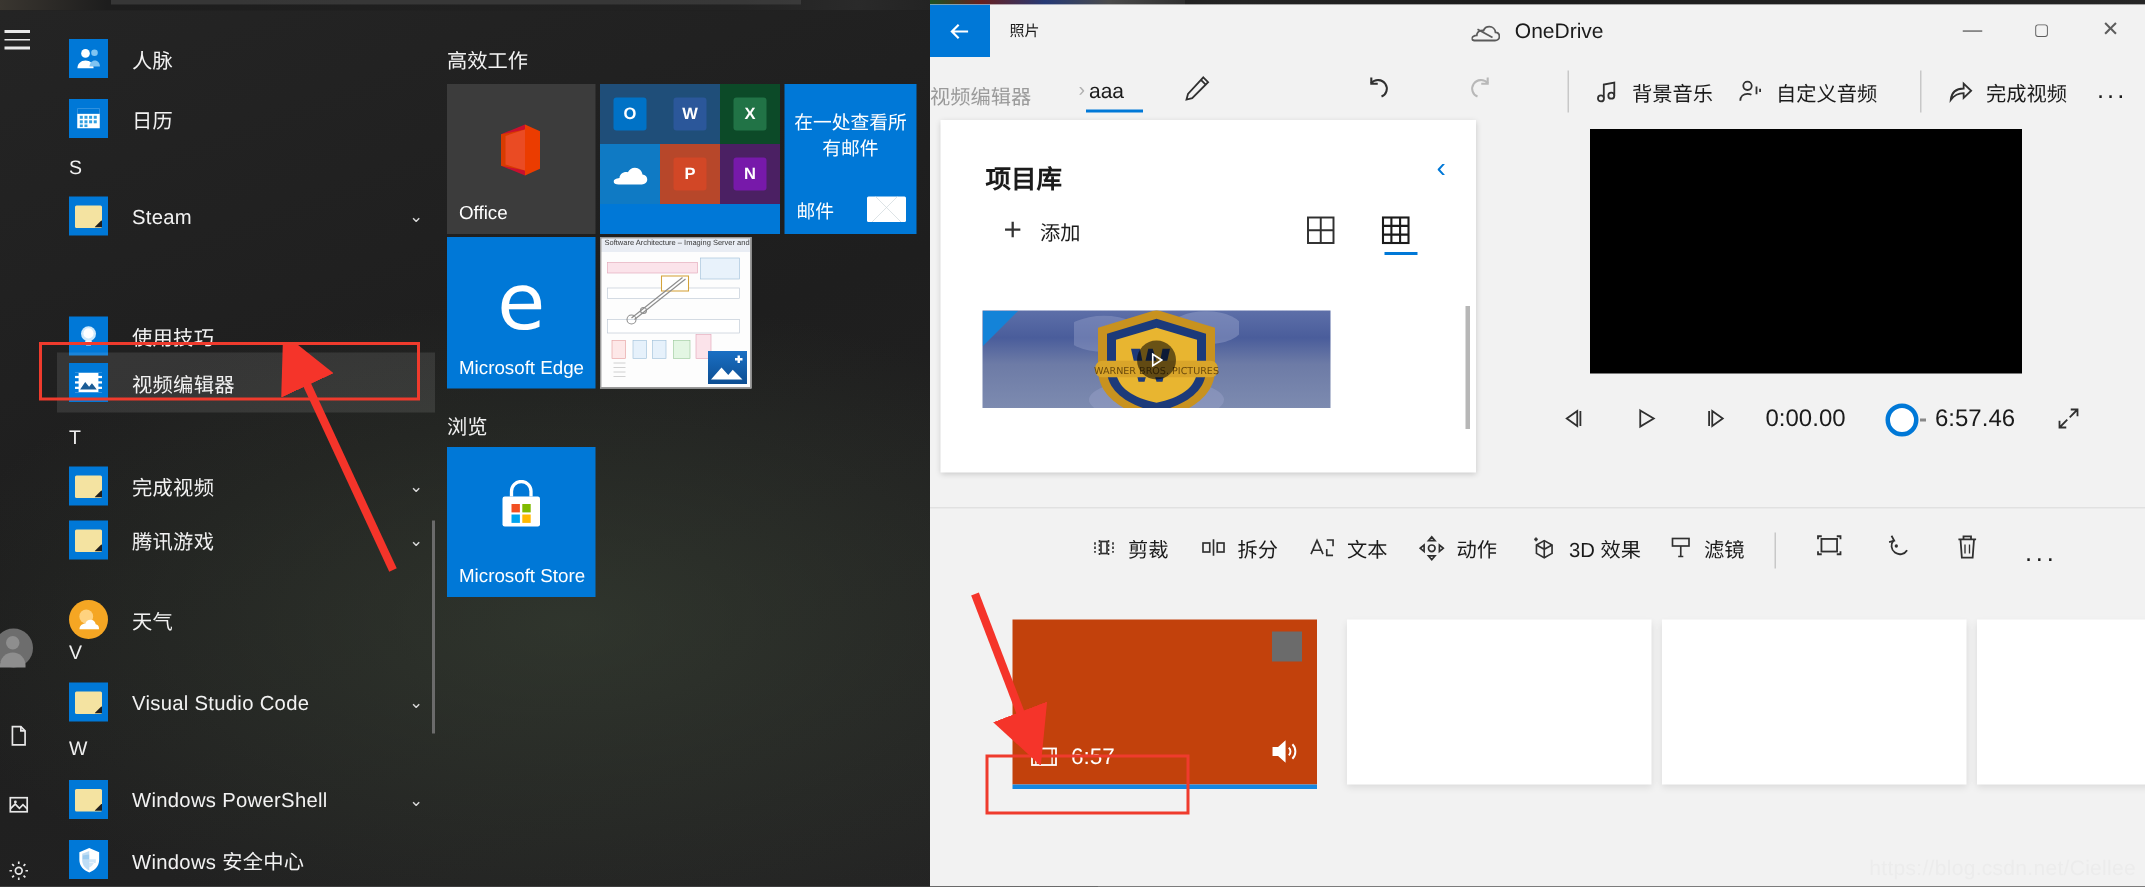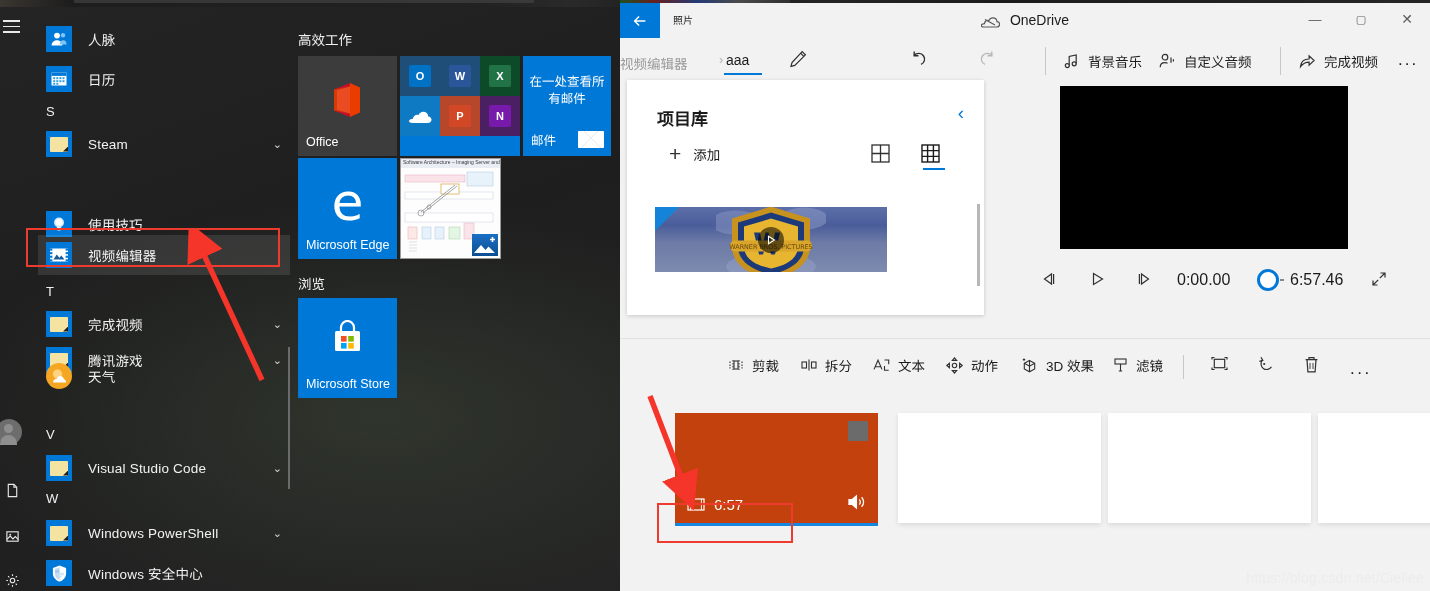--- a/index.html
+++ b/index.html
@@ -423,21 +423,21 @@
       </div>
 
       <div class="app-row" style="top:333px">
         <span class="tileicon">
             <span class="folder-ico"></span>
           </span>
         <span class="lbl">腾讯游戏</span>
         <span class="chev">⌄</span>
       </div>
 
-      <div class="app-row" style="top:349px">
+      <div class="app-row" style="top:386px">
         <span class="tileicon" style="background:transparent">
           <svg width="26" height="26" viewBox="0 0 26 26">
             <circle cx="13" cy="13" r="13" fill="#f5a623"></circle>
             <circle cx="11.5" cy="11" r="4.6" fill="#ffd27f"></circle>
             <path d="M7 19.5c0-2.3 1.8-3.8 3.9-3.8.4-1.6 1.8-2.6 3.4-2.6 1.9 0 3.3 1.3 3.5 3.1 1.3.2 2.2 1.3 2.2 2.6 0 .25-.03.5-.08.7H7.1A3 3 0 017 19.5z" fill="#fff"></path>
           </svg>
         </span>
         <span class="lbl">天气</span>
       </div>
 

